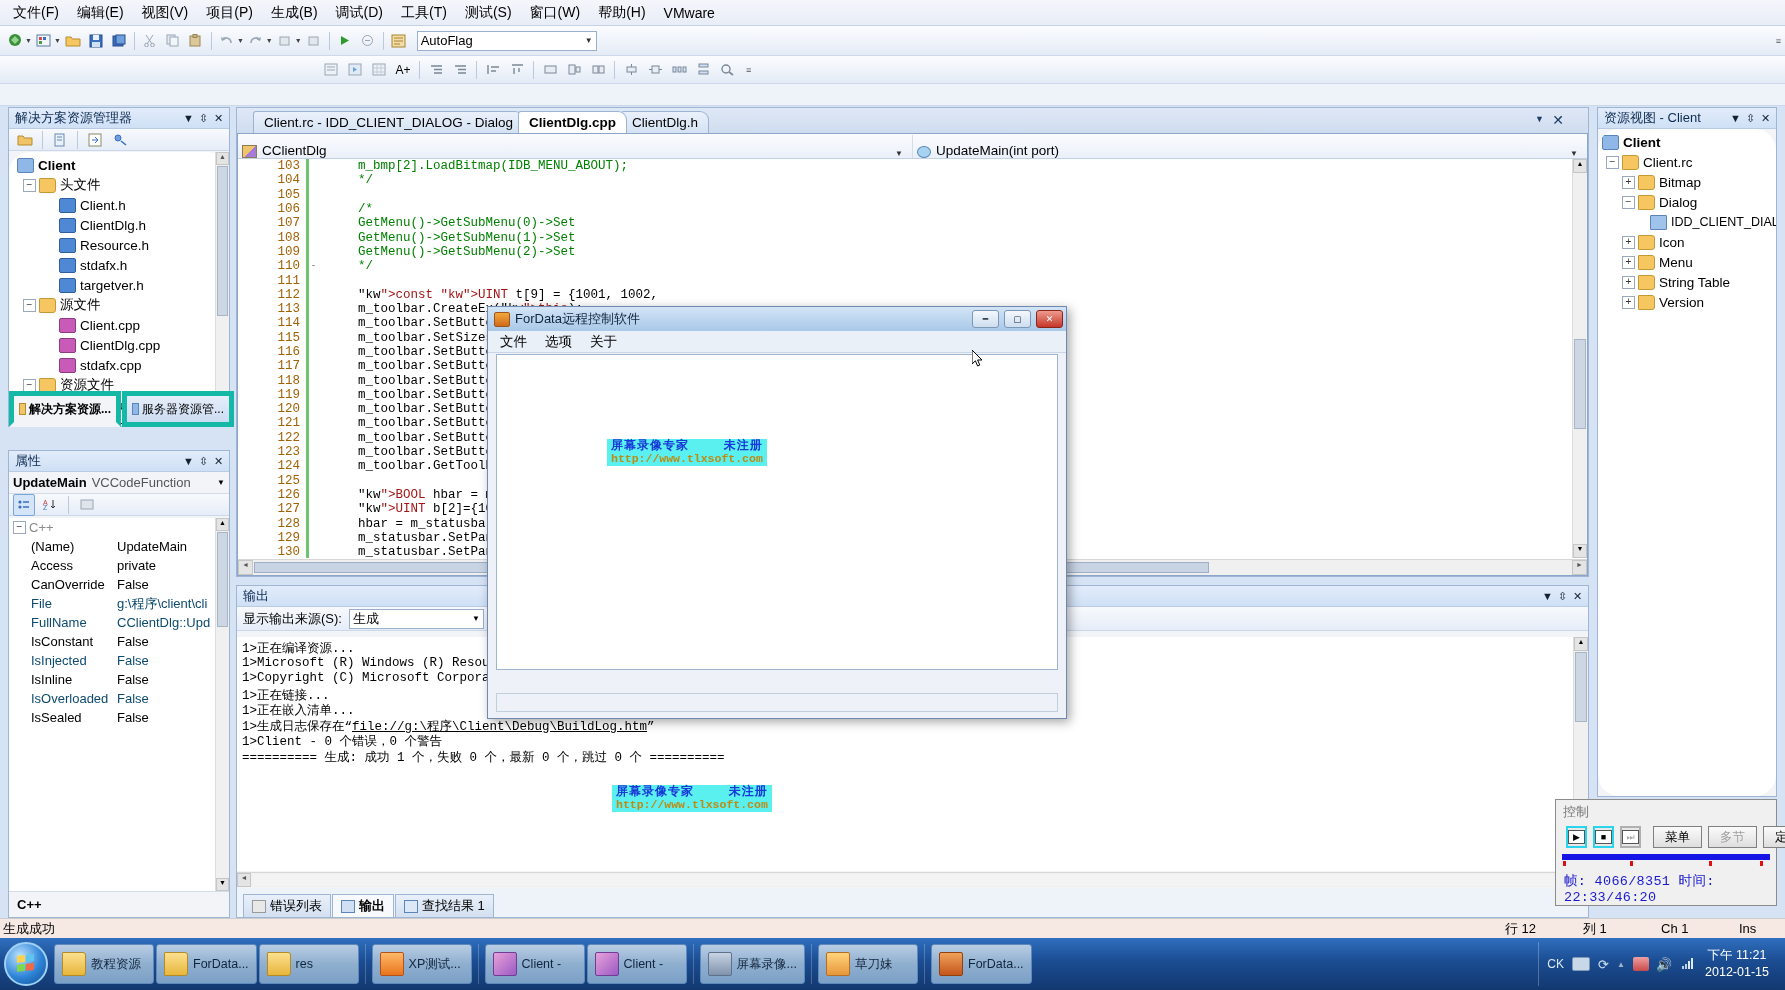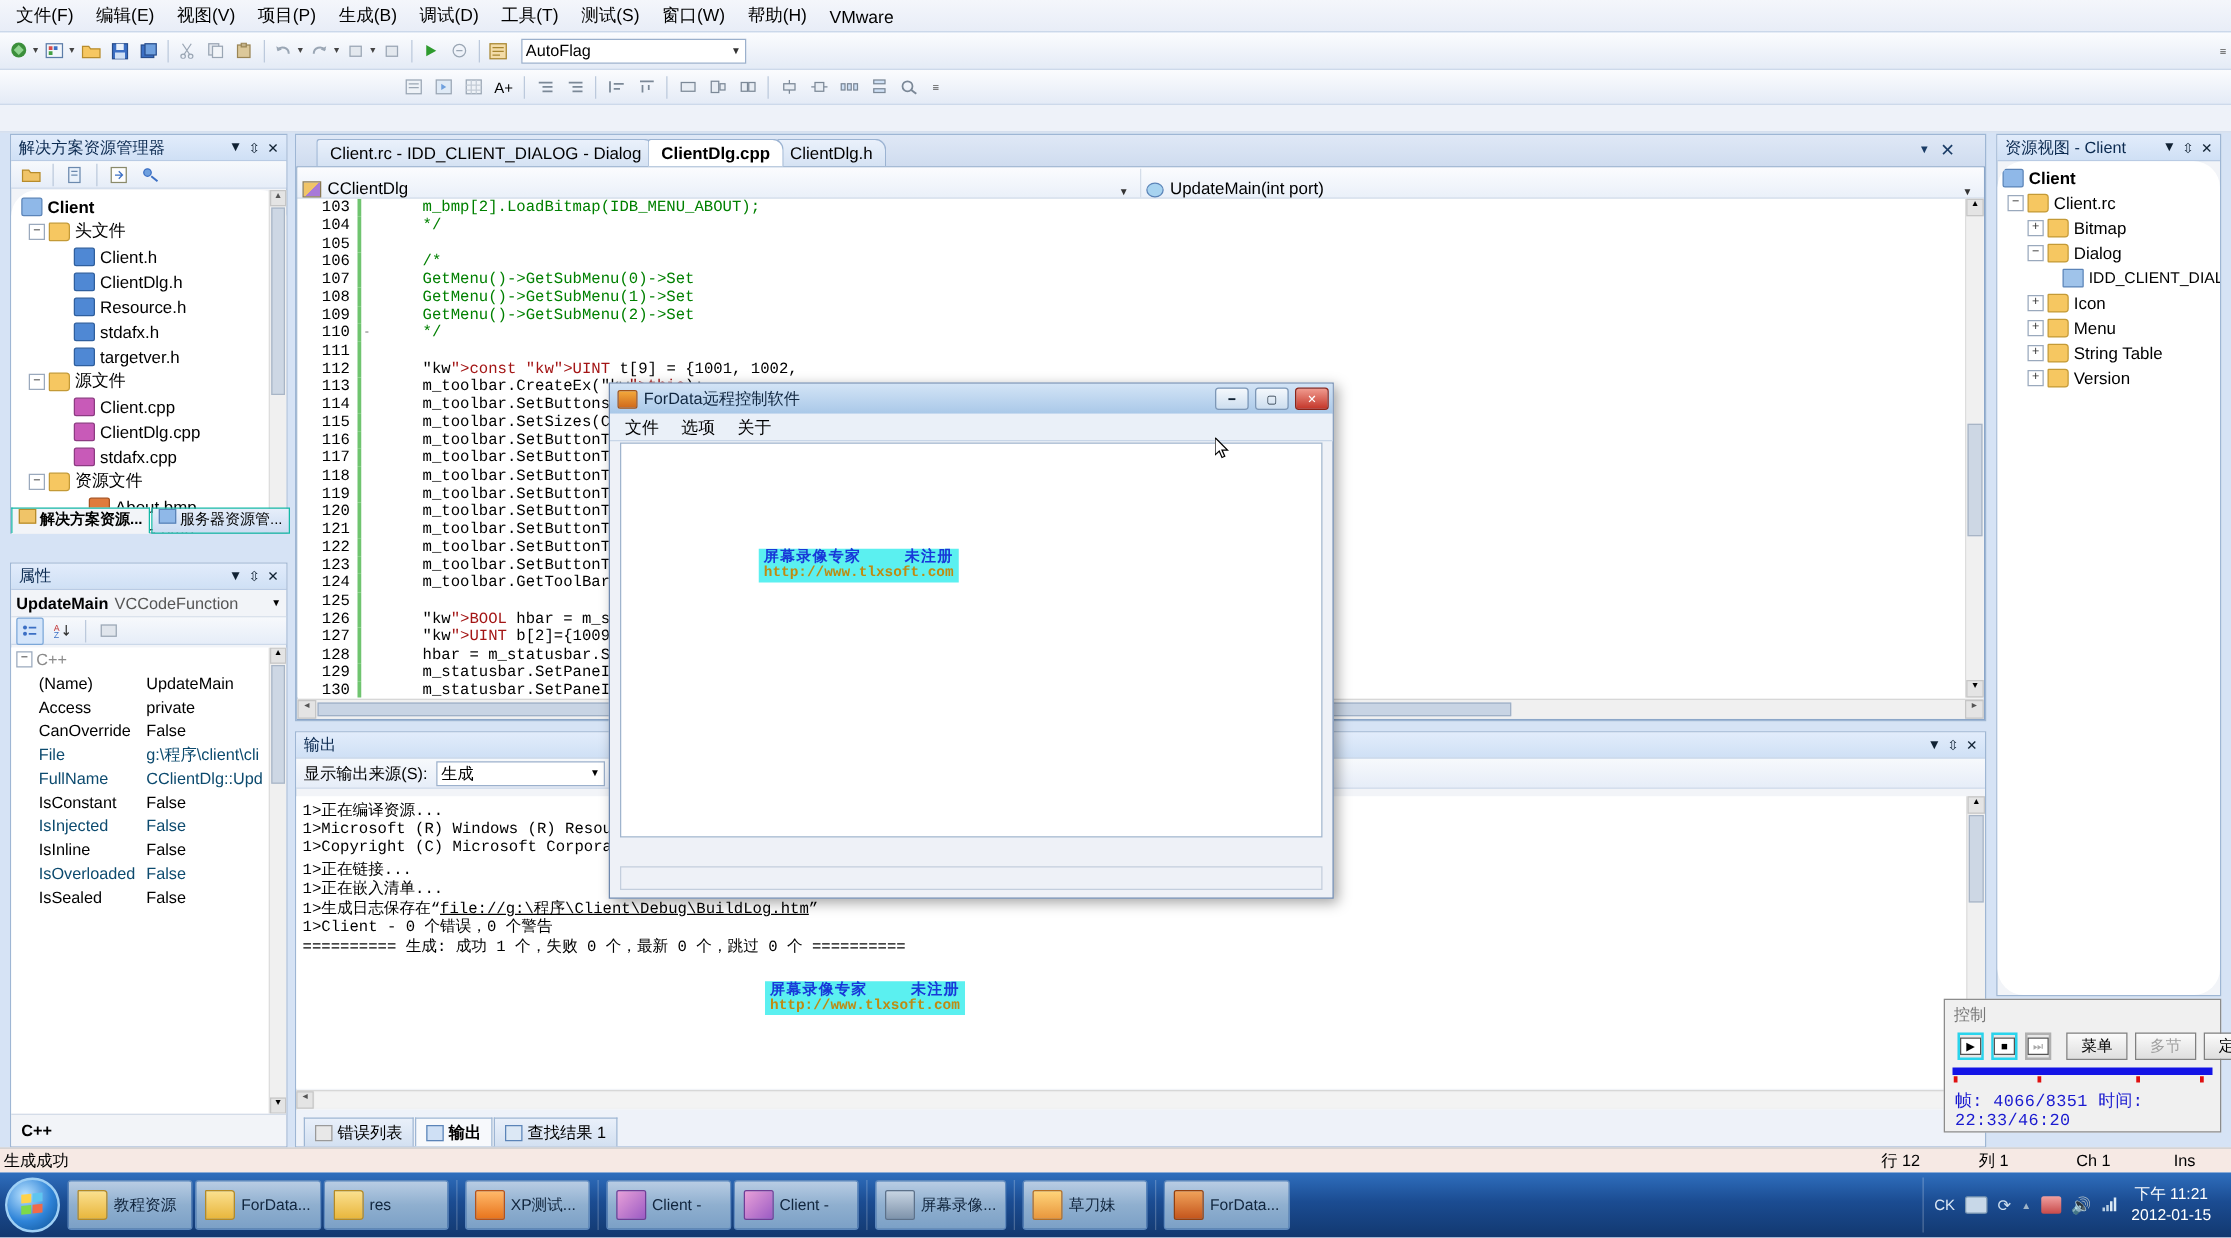--- a/index.html
+++ b/index.html
@@ -67,22 +67,22 @@
   .ticon { width:17px; height:15px; margin-right:4px; flex:none; display:inline-block; }
   .fold { background:#f6c761; border:1px solid #c49a36; border-radius:1px 3px 3px 1px; }
   .fhdr { background:#4f88d4; border:1px solid #2f5f9e; border-radius:2px; }
   .fcpp { background:#c85ab8; border:1px solid #8d3b82; border-radius:2px; }
   .fbmp { background:#e07b3c; border:1px solid #a8521f; border-radius:2px; }
   .fsln { background:#8fb8e8; border:1px solid #5b84b8; border-radius:2px; }
   .fdlg { background:#9fc3ea; border:1px solid #5b84b8; border-radius:1px; }
   .bold { font-weight:bold; }
   
   .ptabs { position:absolute; bottom:-1px; left:0; display:flex; gap:1px; }
-  .ptab { height:21px; background:linear-gradient(#e6eefa,#ccdcf2); border:1px solid #14b8a6;
-          display:flex; align-items:flex-start; padding:0 5px; font-size:12px;
+  .ptab { height:36px; background:linear-gradient(#e6eefa,#ccdcf2); border:5px solid #14b8a6;
+          display:flex; align-items:center; padding:0 5px; font-size:12px;
           white-space:nowrap; max-width:112px; overflow:hidden; }
   .ptab.active { background:#f2f4f8; border-bottom-color:#f2f4f8; font-weight:bold; }
   
   #properties-panel { left:8px; top:343px; width:222px; bottom:0; }
   .prop-title { height:22px; display:flex; align-items:center; padding:0 4px;
                 font-size:13px; background:#f2f4f8; border-bottom:1px solid #d4dce8; }
   .prop-toolbar { height:22px; background:linear-gradient(#f7f9fc,#e6edf8);
                   display:flex; align-items:center; gap:4px; padding-left:4px;
                   border-bottom:1px solid #cbd8e9; }
   .pgrid { position:absolute; top:67px; left:0; right:0; bottom:26px; background:#fff;
@@ -112,21 +112,21 @@
   #nav-bar { height:25px; display:flex; align-items:center;
              background:linear-gradient(#fbfcfe,#eaf0f9); border-bottom:1px solid #c3d1e4; }
   .navcombo { display:flex; align-items:flex-end; height:23px; padding:0 4px; font-size:13.5px; }
   .navcombo .na { font-size:8px; color:#333; margin-left:auto; padding-right:5px; }
   #code {
     position:absolute; top:25px; left:0; right:0; bottom:17px;
     font-family:"Liberation Mono", monospace; font-size:12.5px;
     overflow:hidden; background:#fff;
   }
   .cline { display:flex; height:14.3px; align-items:center; white-space:pre; }
-  .lnum { width:48px; text-align:right; padding-right:6px; color:#000000; flex:none; }
+  .lnum { width:68px; text-align:right; padding-right:6px; color:#a16207; flex:none; }
   .gut { width:3px; height:14.3px; background:#6fc46f; flex:none; }
   .ind { width:9px; flex:none; text-align:center; color:#666; font-size:9px; }
   .ctext { padding-left:10px; color:#000; }
   .cm { color:#008000; }
   .str { color:#a31515; }
   #code-hscroll { position:absolute; left:0; right:0; bottom:0; height:16px;
                   background:#f0f0f0; border-top:1px solid #d7d7d7; }
   #code-hscroll .thumb { position:absolute; left:16px; width:955px; top:2px; bottom:2px;
                          background:#c8d4e4; border:1px solid #9fb0c6; }
   

